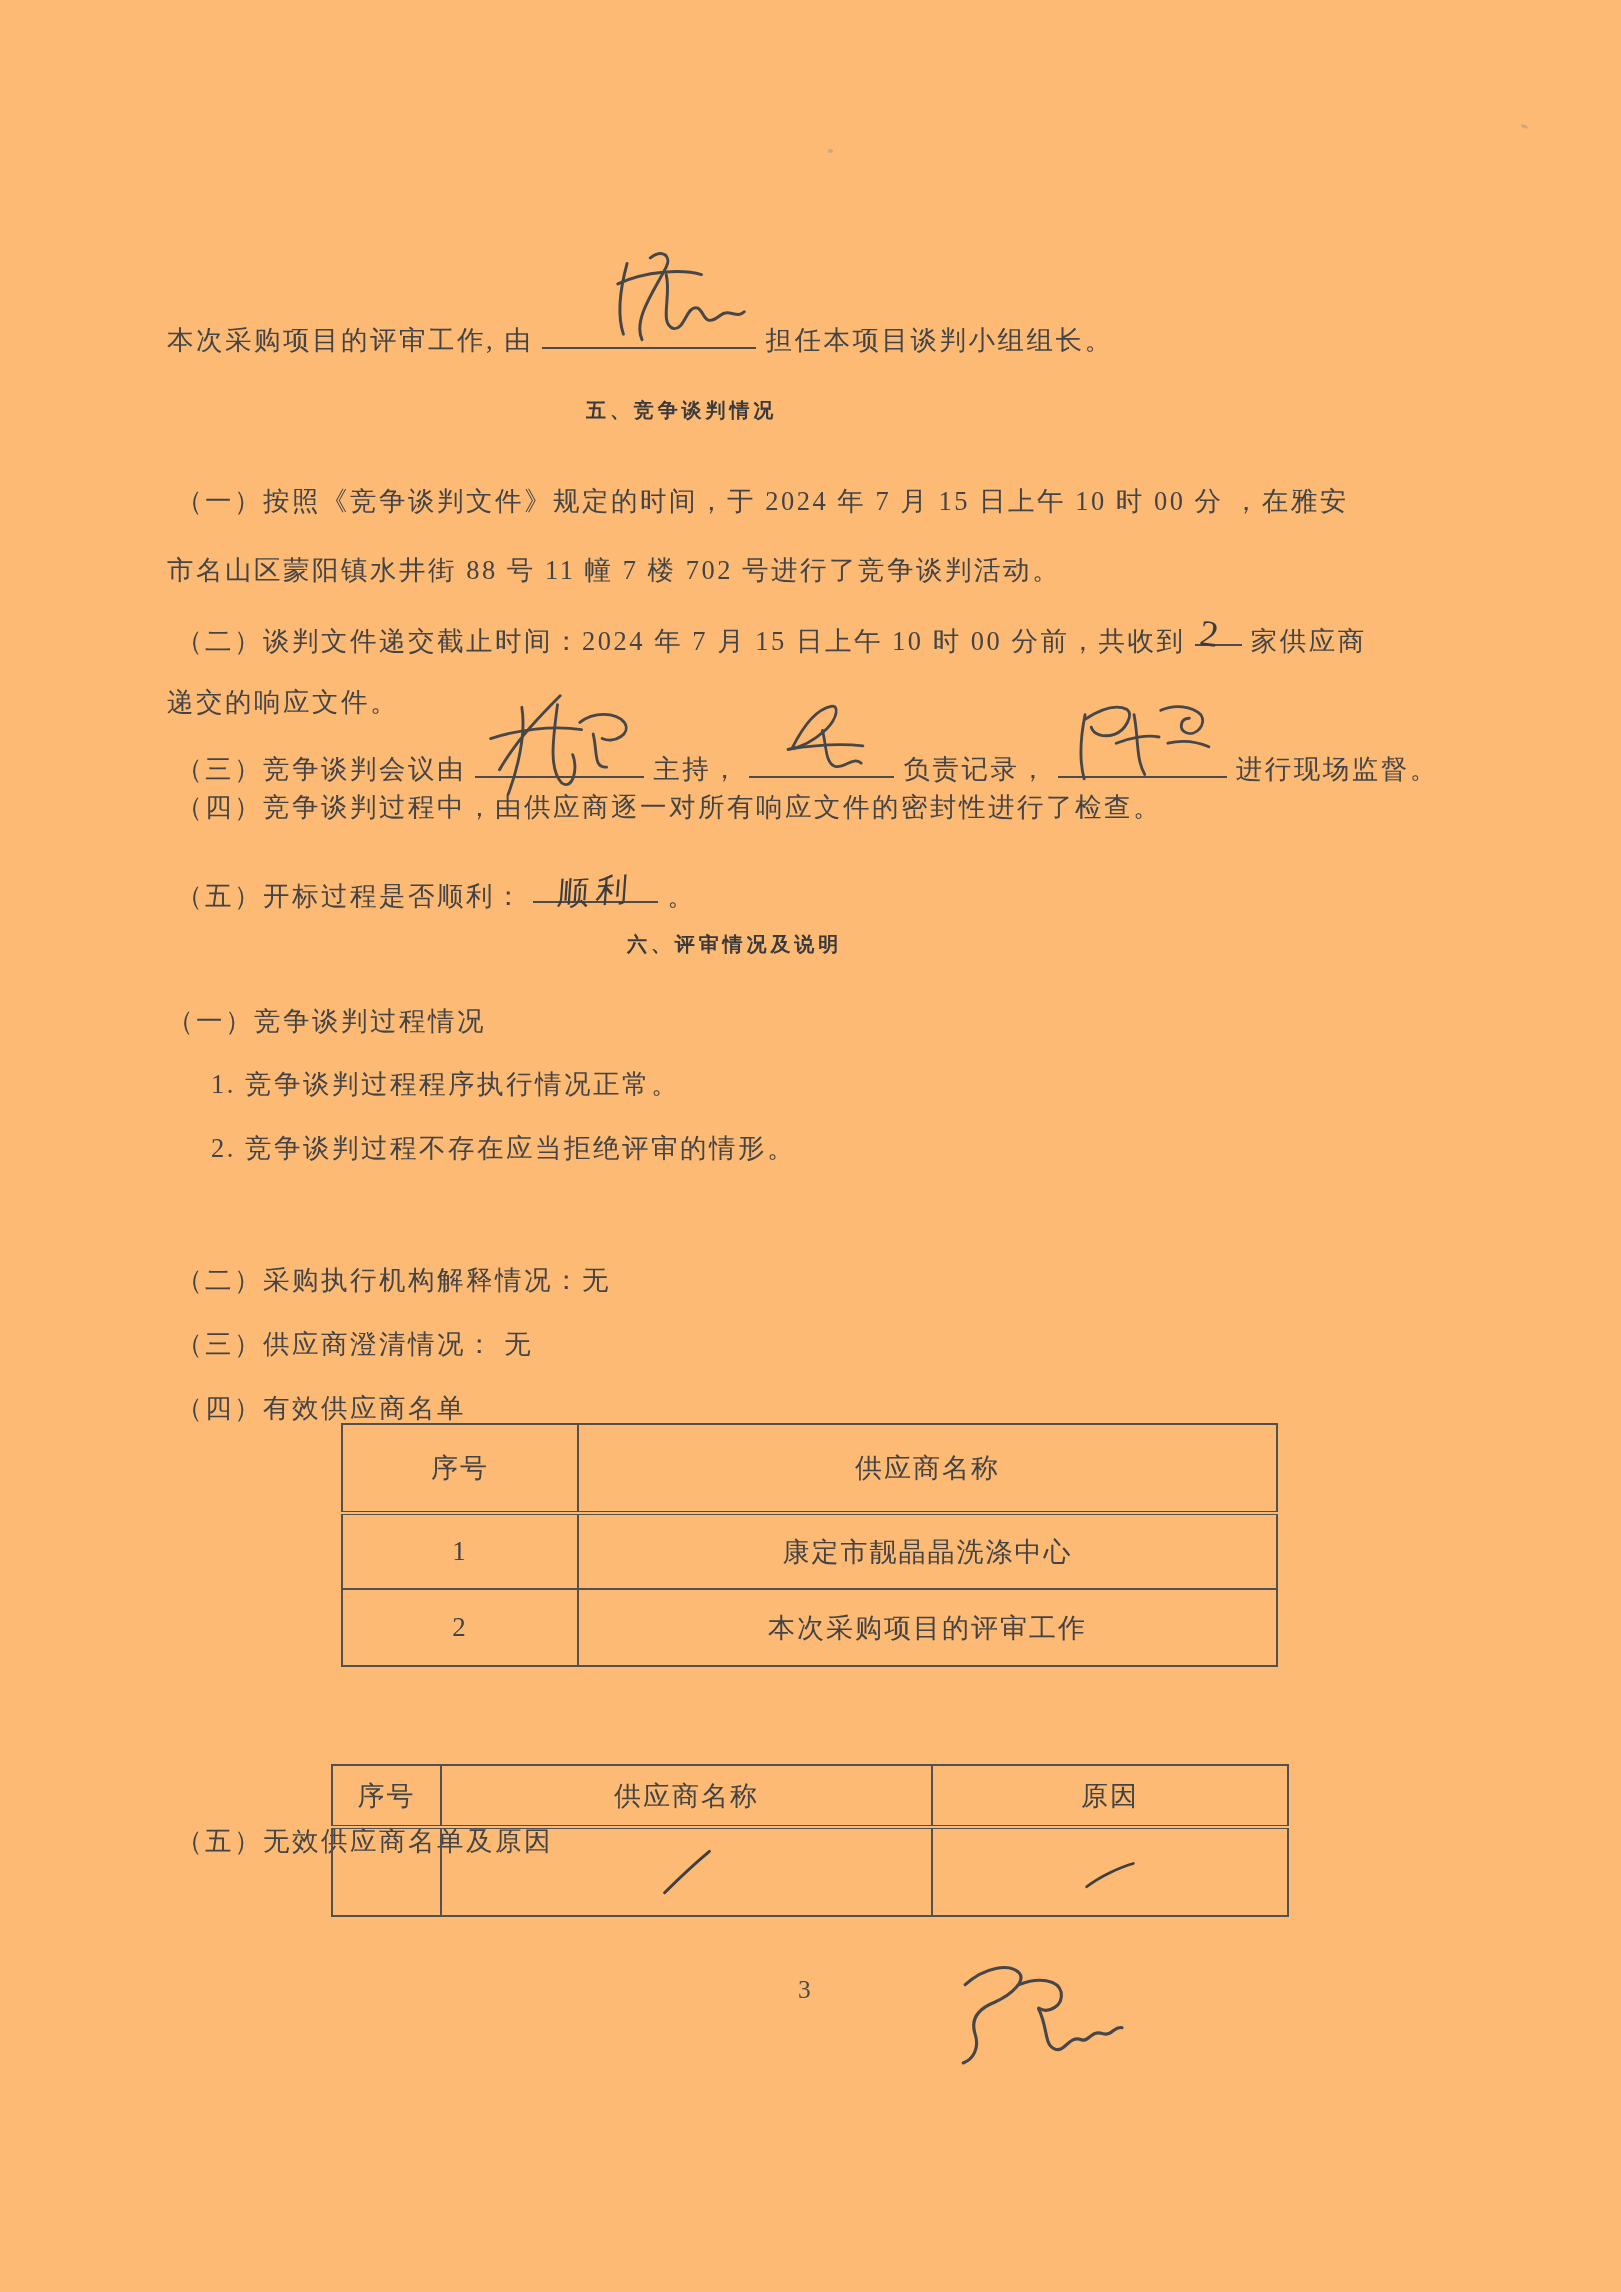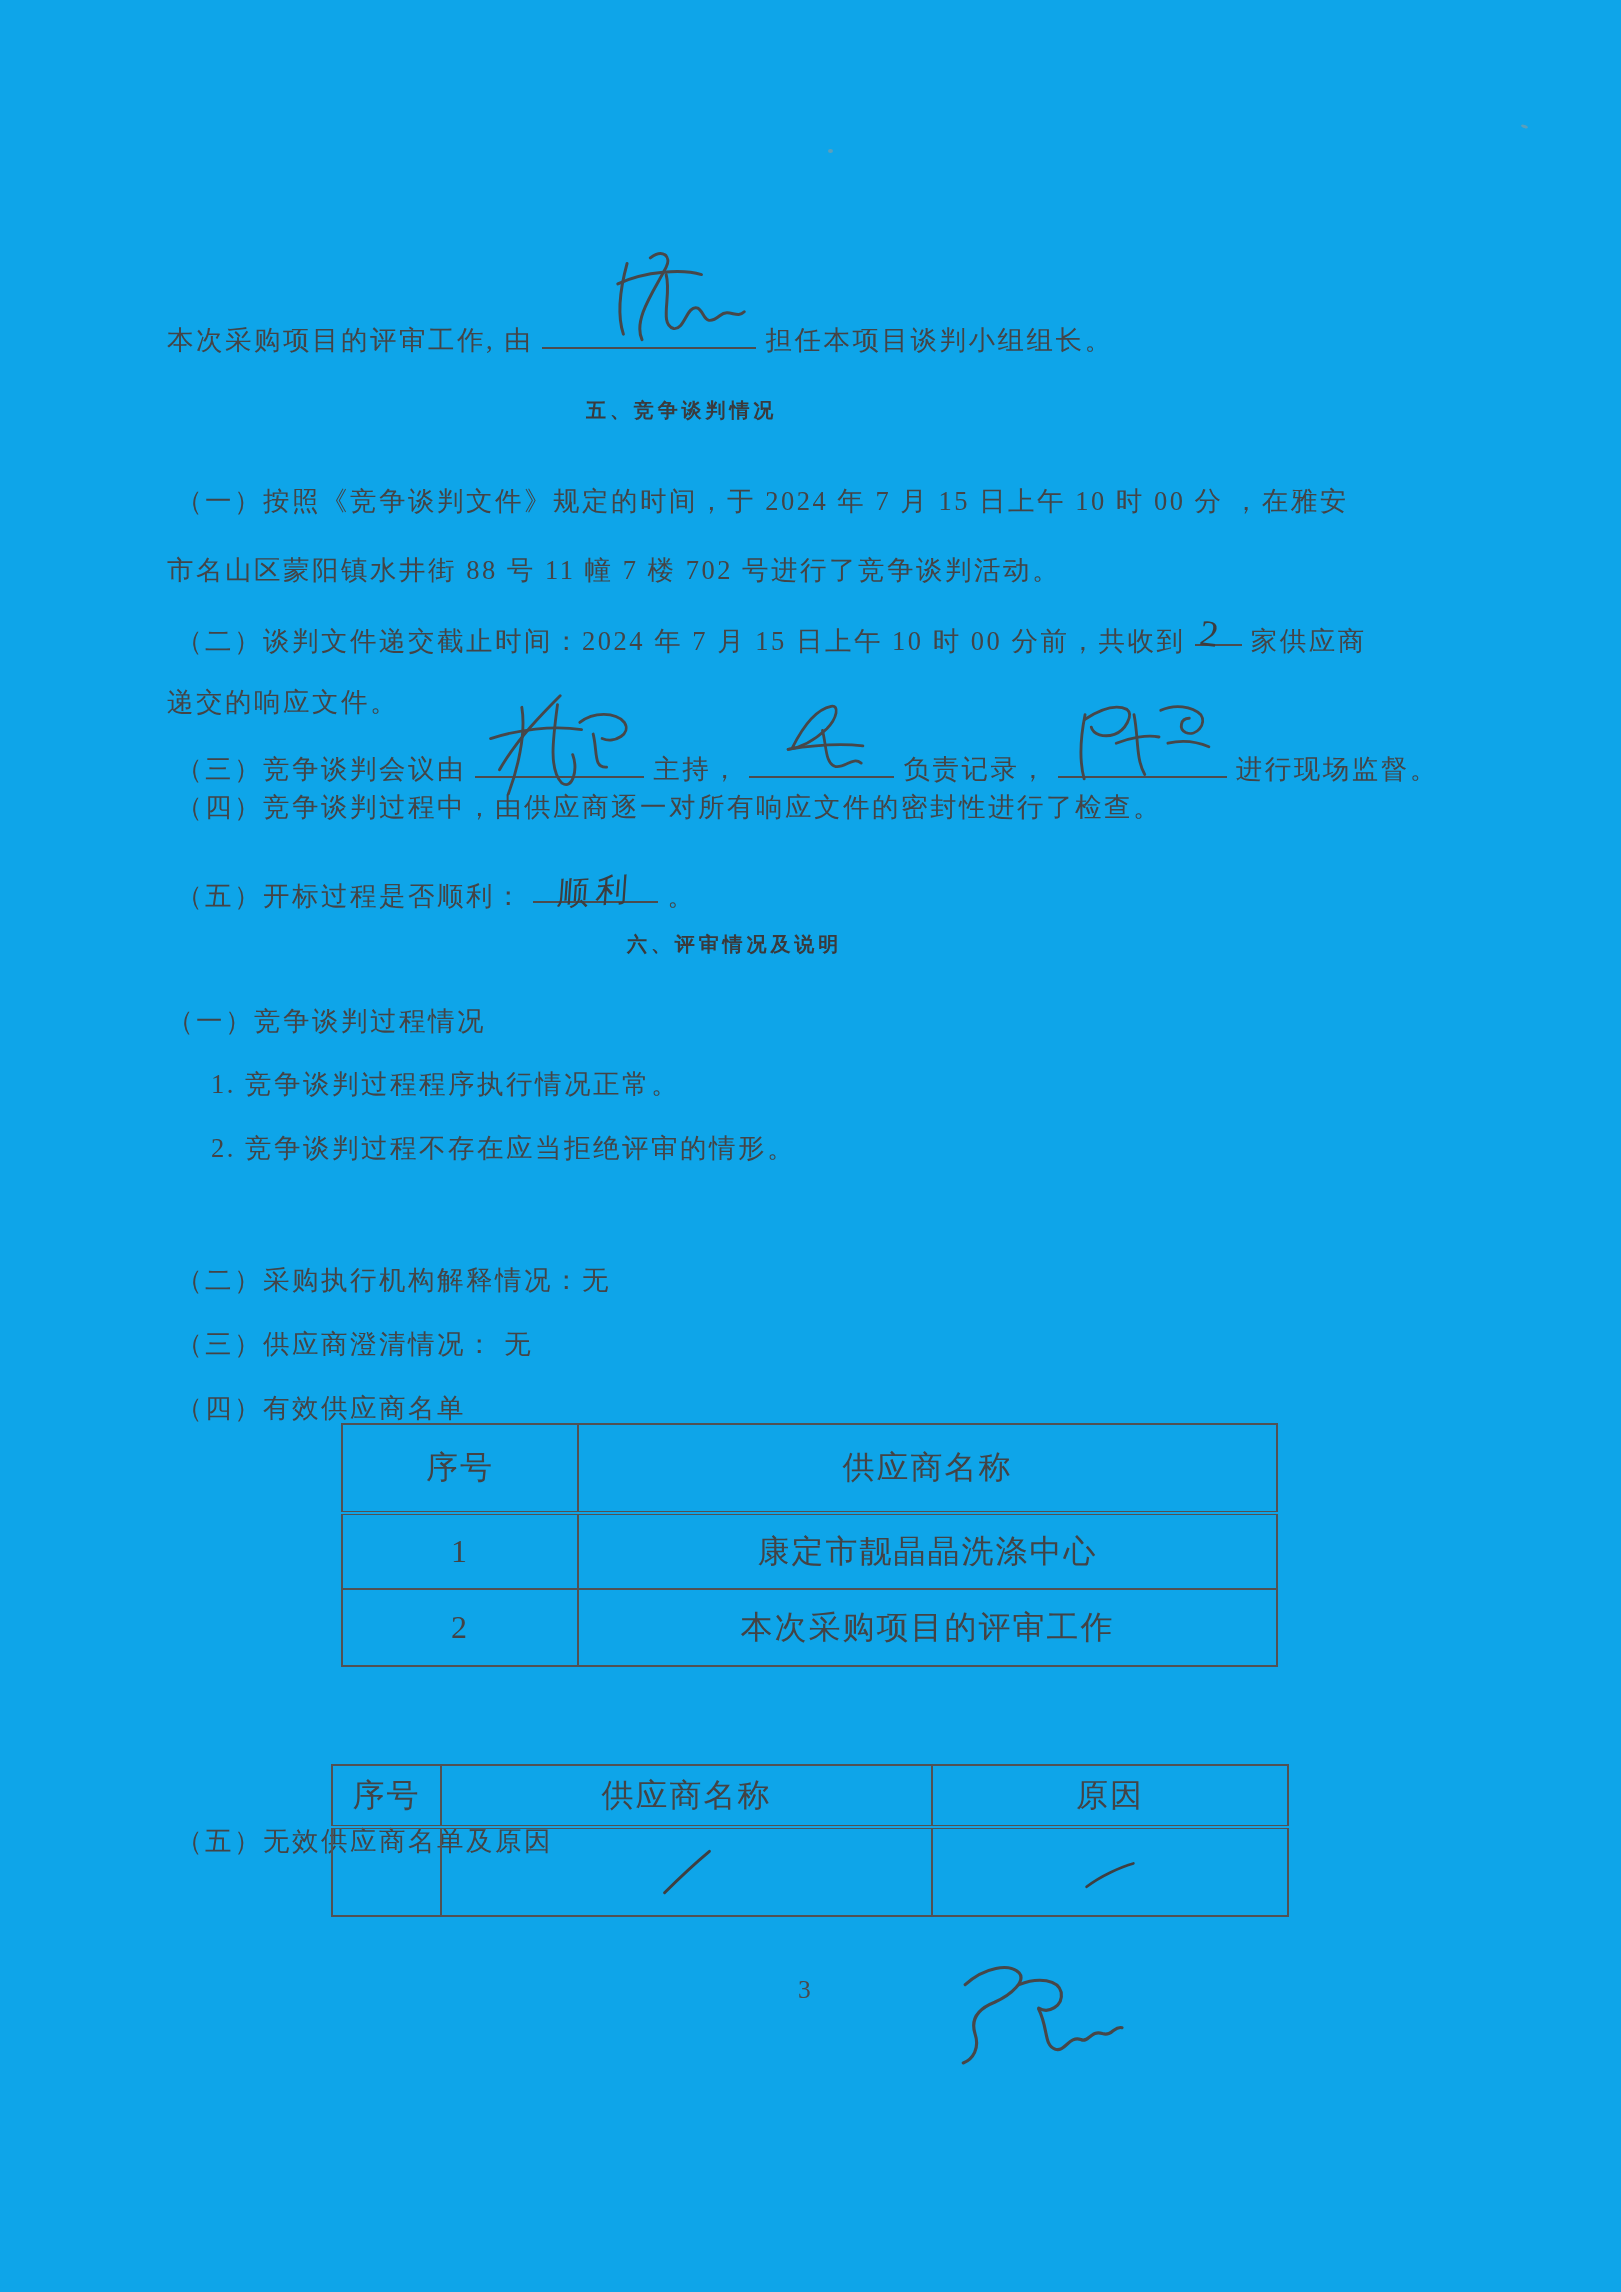--- a/index.html
+++ b/index.html
@@ -4,21 +4,21 @@
 <style>
   html,body { margin:0; padding:0; }
   body {
     width:1621px; height:2293px;
     background:#f4f4f2;
     font-family:"Liberation Serif","DejaVu Serif",serif;
   }
   .page {
     position:relative;
     width:1621px; height:2293px;
-    background:#0ea5e9;
+    background:#fdba74;
     overflow:hidden;
     color:#414141;
   }
   .line {
     position:absolute;
     font-size:26.5px;
     letter-spacing:2.5px;
     white-space:nowrap;
     color:#444446;
   }
@@ -69,21 +69,21 @@
   }
   .doc-table {
     position:absolute;
     border-collapse:collapse;
     table-layout:fixed;
   }
   .doc-table th, .doc-table td {
     border:2px solid #515153;
     text-align:center;
     vertical-align:middle;
-    font-size:32px;
+    font-size:27px;
     font-weight:normal;
     letter-spacing:2px;
     color:#434345;
     position:relative;
   }
   .doc-table tr.hdr th { border-bottom:4.9px double #515153; }
   .cell-slash { position:absolute; left:50%; top:50%; transform:translate(-50%,-50%); overflow:visible; }
   .cell-slash path { fill:none; stroke:#3f3f41; stroke-width:3.4; stroke-linecap:round; }
   .page-number {
     position:absolute;

